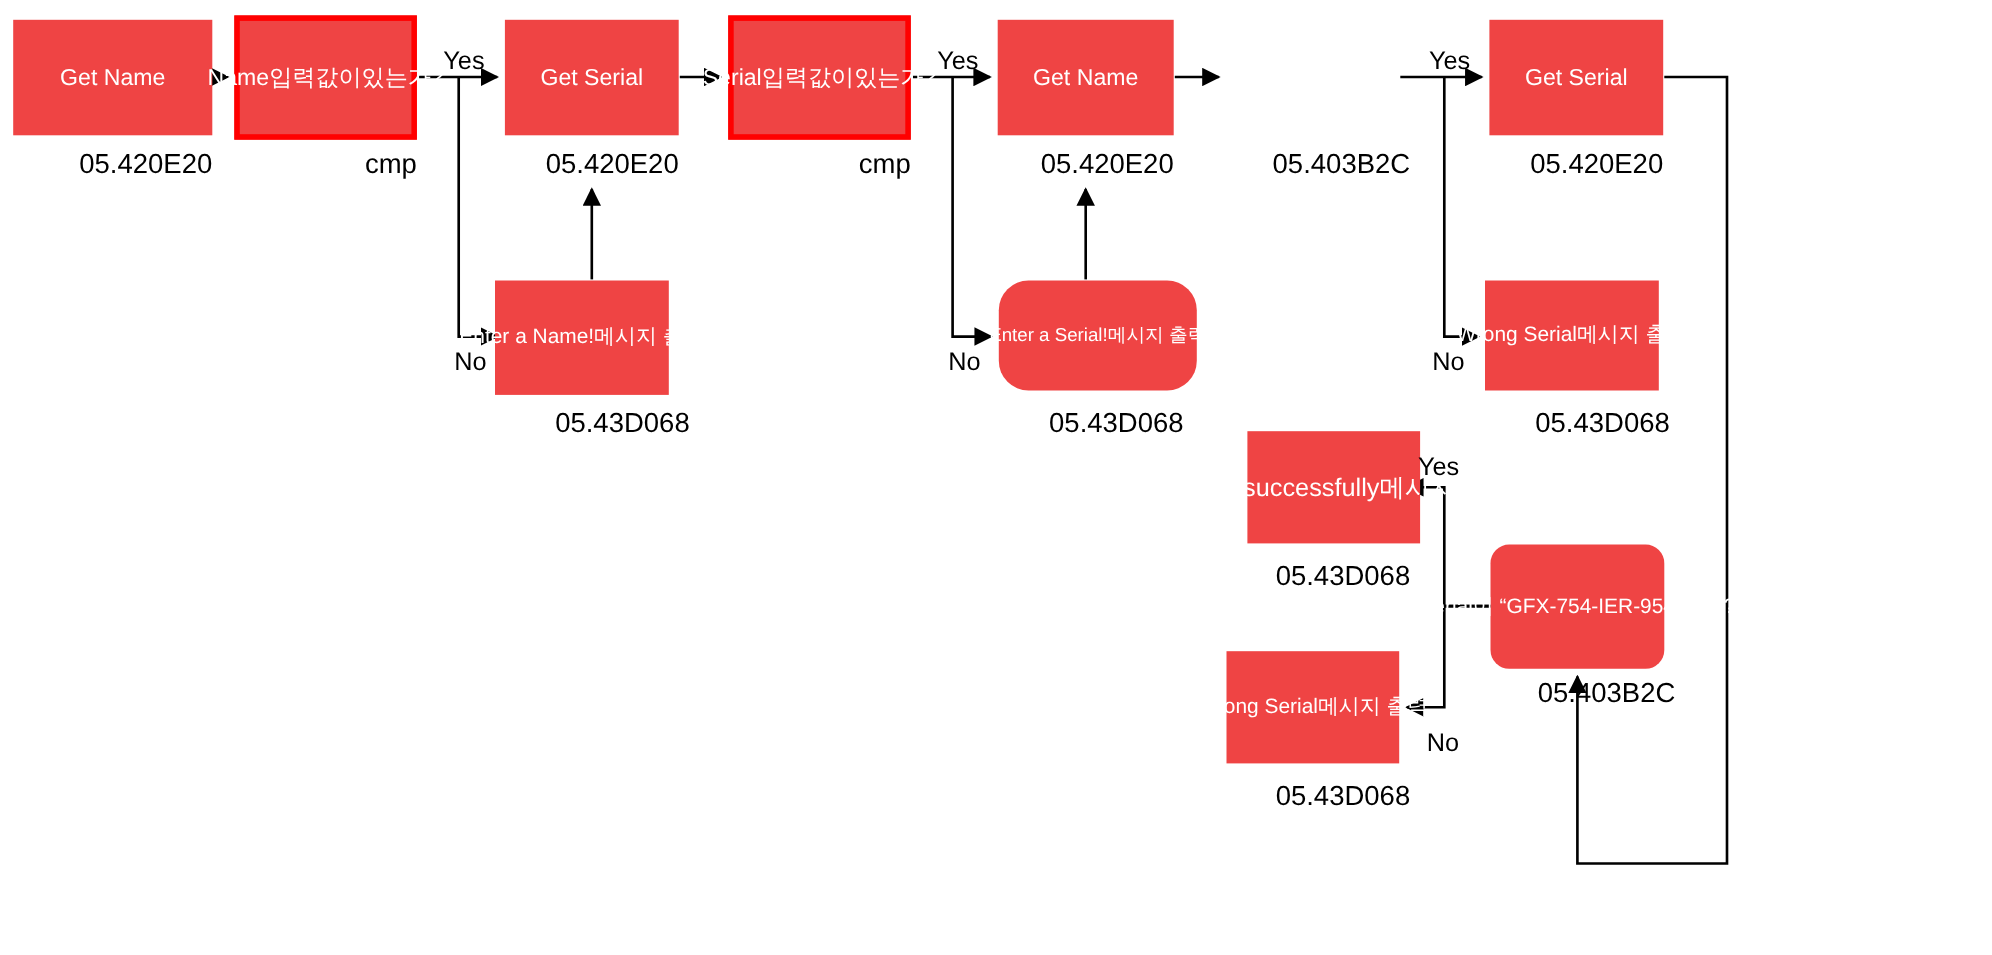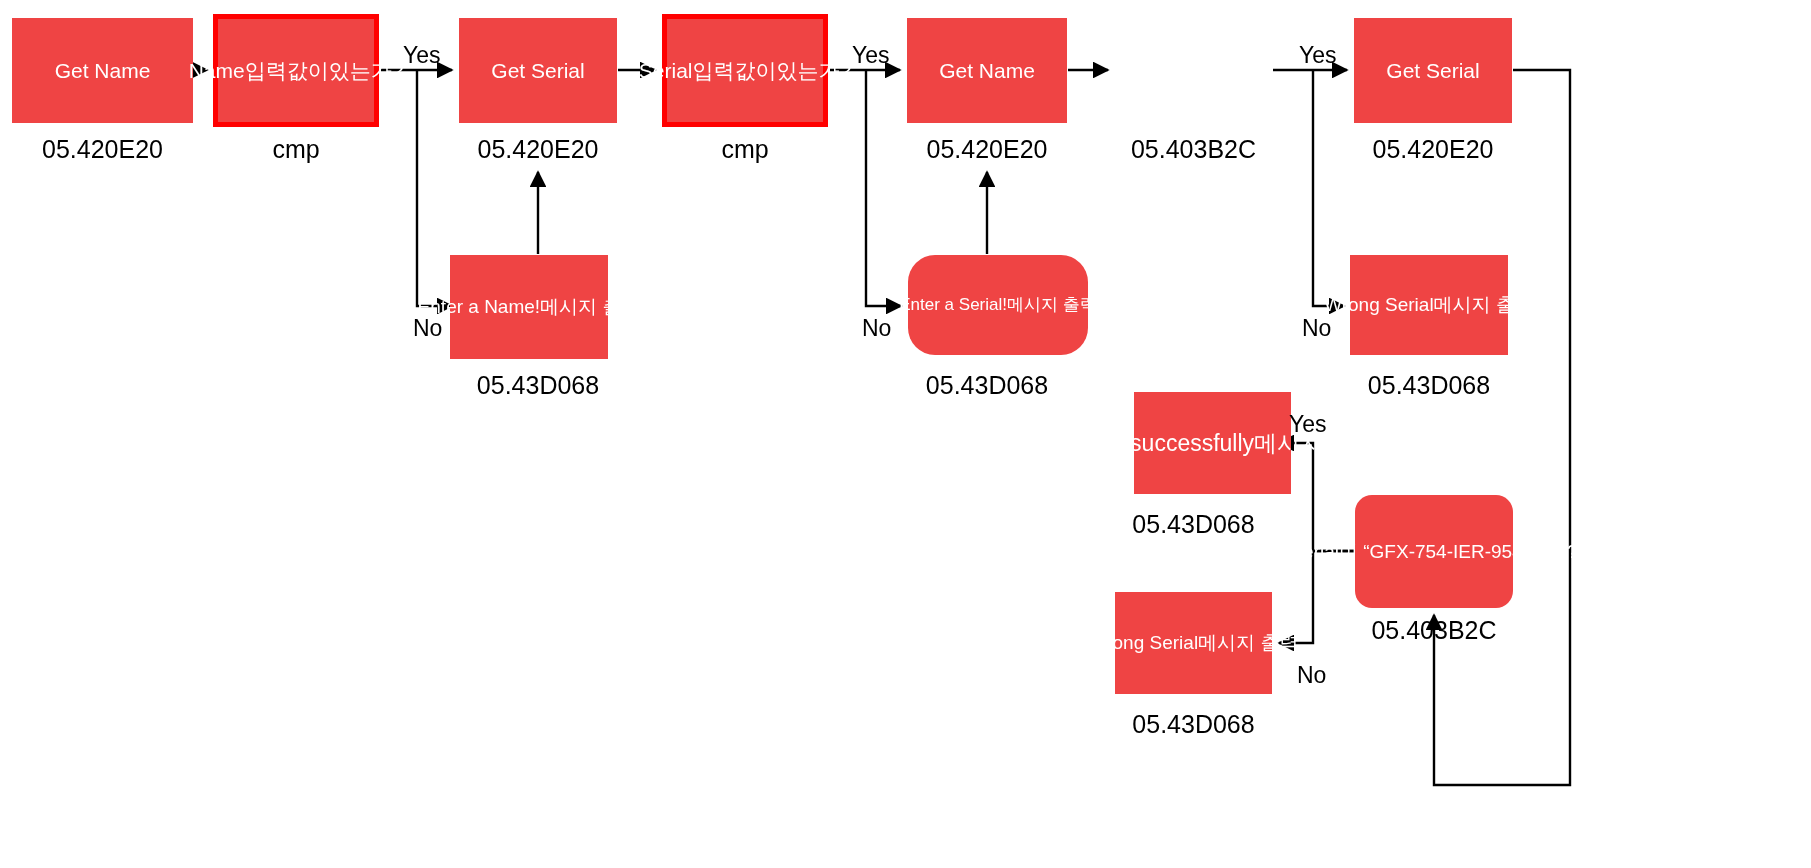--- a/index.html
+++ b/index.html
@@ -43,21 +43,21 @@
     border: 5px solid #FF0000;
   }
   .node .ln {
     display: block;
     white-space: nowrap;
   }
   .addr {
     position: absolute;
     color: #000000;
     font-size: 25px;
-    text-align: center;
+    text-align: right;
     white-space: nowrap;
     line-height: 1;
   }
   .edge-label {
     position: absolute;
     color: #000000;
     font-size: 23px;
     text-align: center;
     white-space: nowrap;
     line-height: 1;

